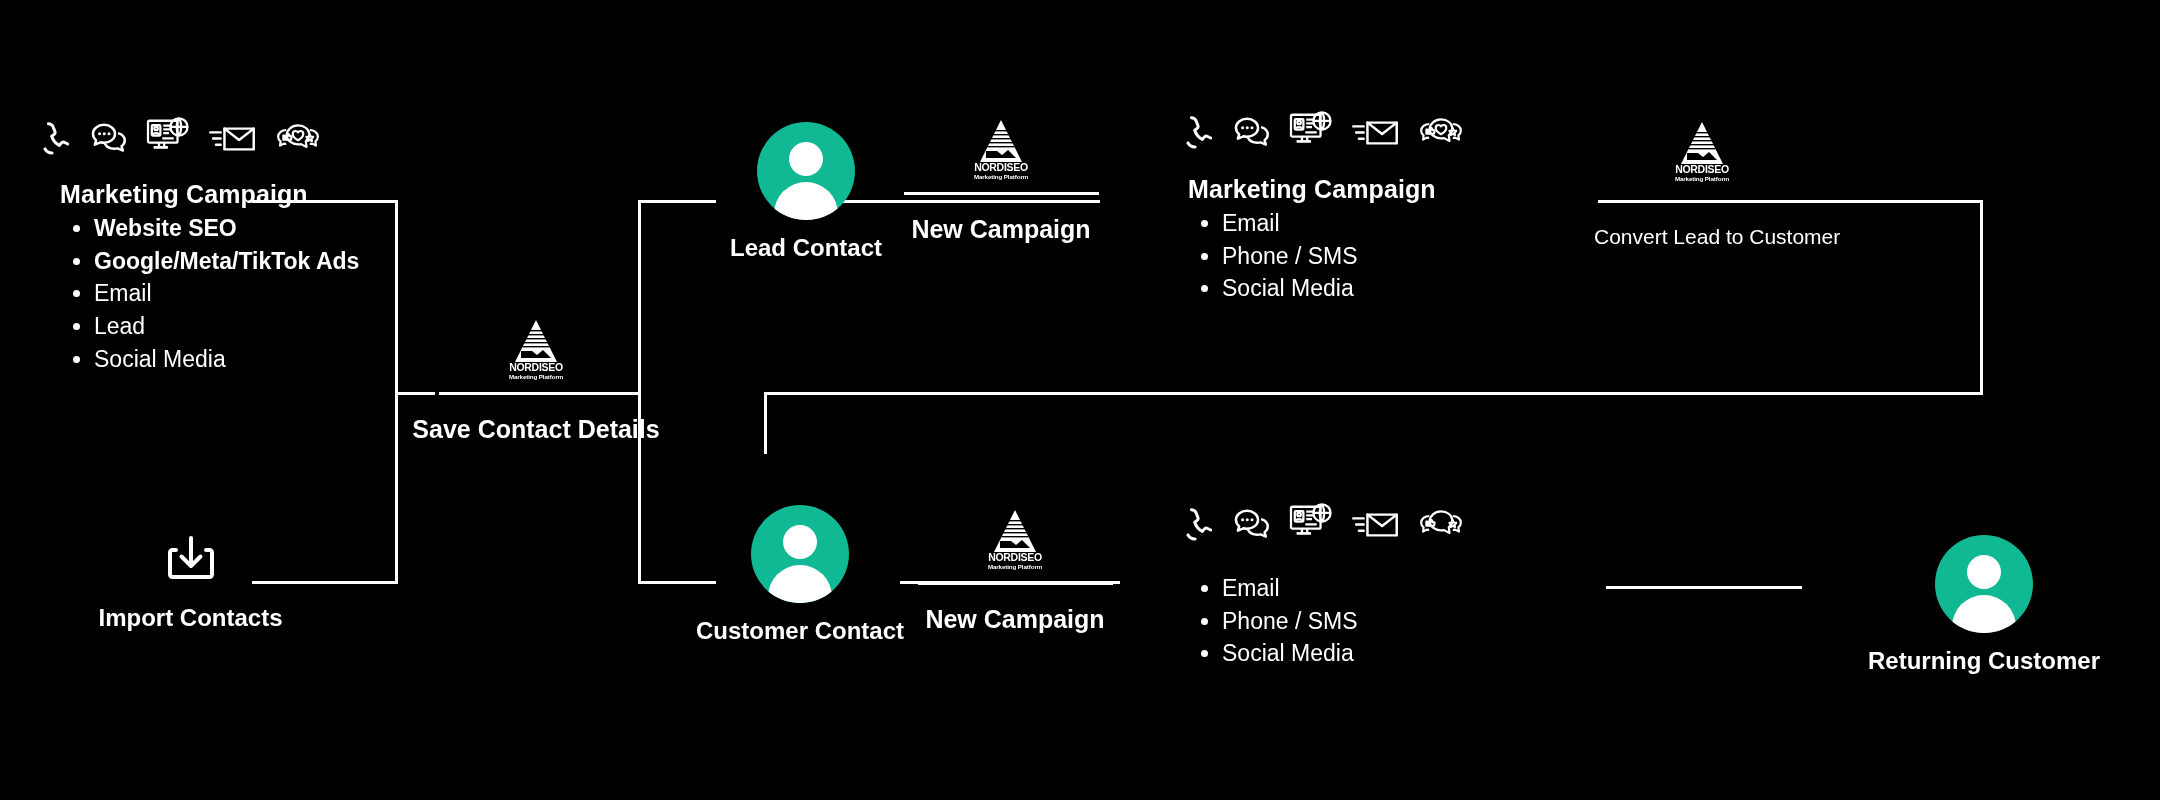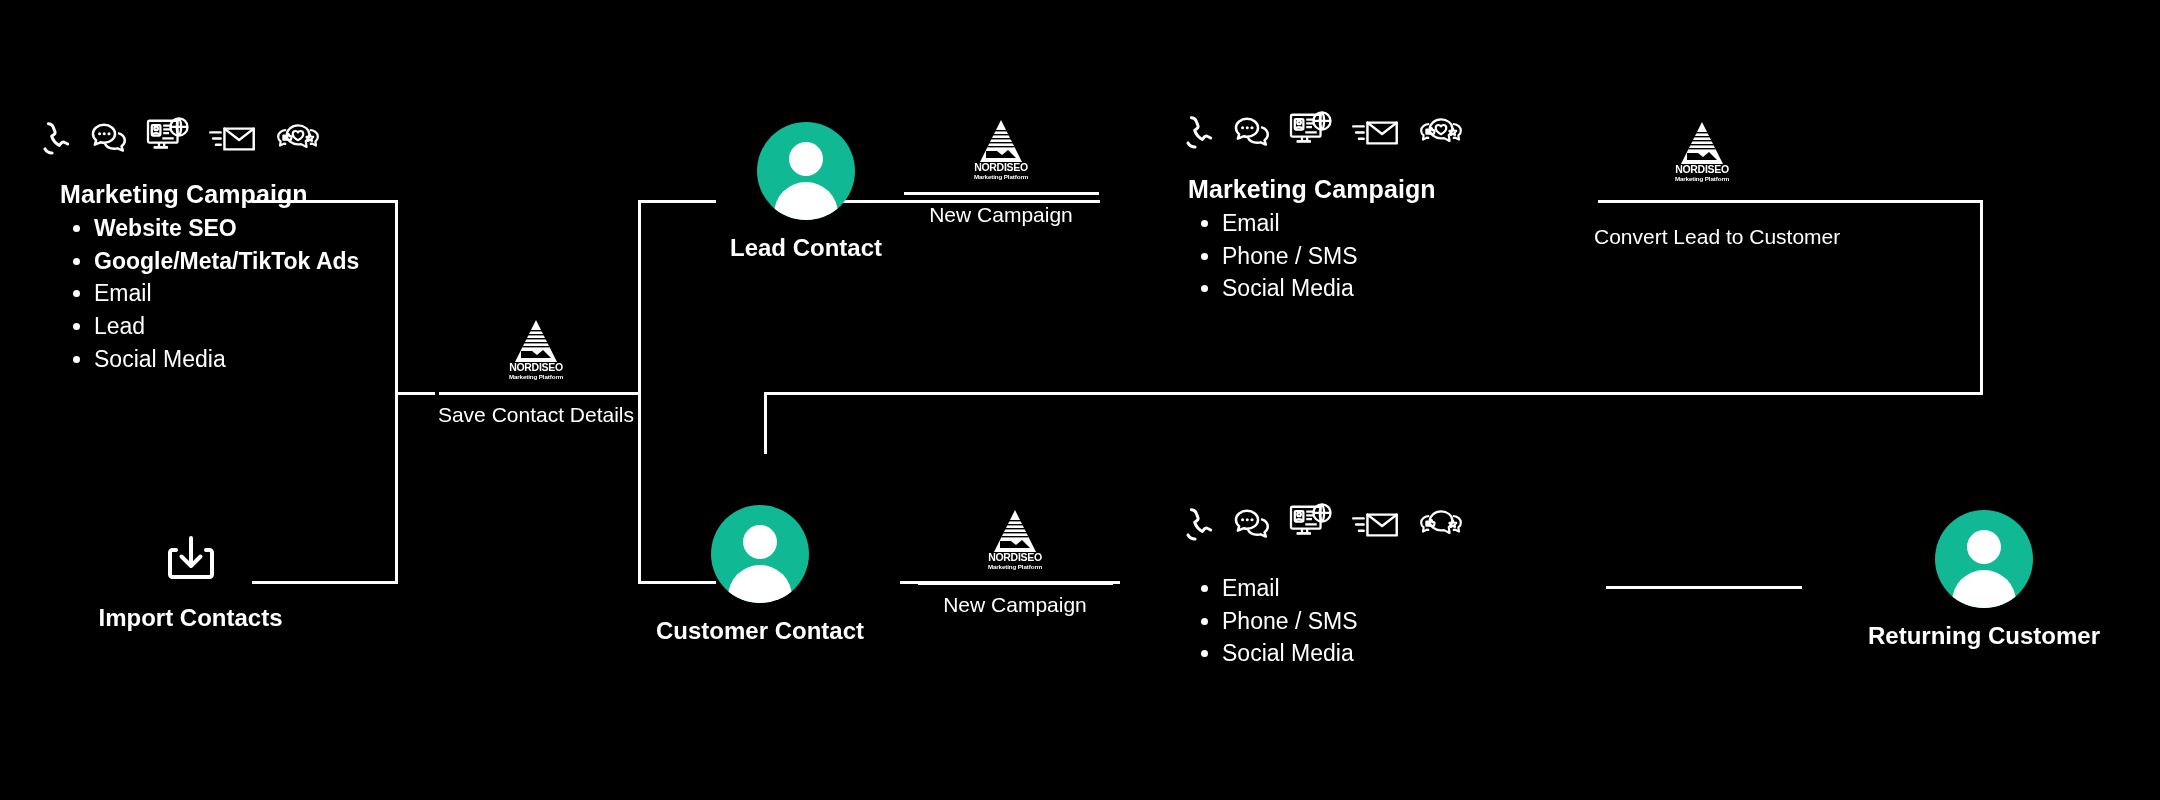--- a/index.html
+++ b/index.html
@@ -113,23 +113,23 @@
     align-items: center;
   }
   .logo-mark { display: block; }
   .logo-rule {
     width: 195px;
     height: 3px;
     background: #ffffff;
     margin-top: 6px;
   }
   .logo-caption {
-    margin-top: 8px;
-    font-size: 21px;
-    font-weight: 400;
+    margin-top: 20px;
+    font-size: 25px;
+    font-weight: 700;
     white-space: nowrap;
   }
 
   
   .import-node {
     position: absolute;
     display: flex;
     flex-direction: column;
     align-items: center;
   }
@@ -368,21 +368,21 @@
           <rect x="23.5" y="28" width="27" height="1.4"></rect>
           <path d="M22 33 L33 33 L38 37 L44 32 L52 40 L22 40 Z"></path>
         </g>
         <text x="37" y="53" fill="#ffffff" font-family="'Liberation Sans',sans-serif" font-size="10.5" font-weight="700" text-anchor="middle" letter-spacing="-0.3">NORDISEO</text>
         <text x="37" y="61" fill="#ffffff" font-family="'Liberation Sans',sans-serif" font-size="6.2" font-weight="700" text-anchor="middle" letter-spacing="-0.1">Marketing Platform</text>
       </svg>
     </span>
   </div>
   <div class="plain-caption" style="left:1594px; top:225px;text-align:right;">Convert Lead to Customer</div>
 
-  <div class="avatar-node" style="left:676px; top:505px; width:168px;">
+  <div class="avatar-node" style="left:716px; top:505px; width:168px;">
     <div class="avatar" style="background: rgb(16, 184, 148);">
       <div class="head"></div>
       <div class="body"></div>
     </div>
     <div class="avatar-label">Customer Contact</div>
   </div>
 
   <div class="logo-node" style="left:916px; top:508px; width:198px;">
     <span class="logo-mark">
       <svg width="74" height="64" viewBox="0 0 74 64">
@@ -454,21 +454,21 @@
   </div>
 
   <div class="abs" style="left:1188px; top:568px;">
     <ul class="bullets">
       <li>Email</li>
       <li>Phone / SMS</li>
       <li>Social Media</li>
     </ul>
   </div>
 
-  <div class="avatar-node" style="left:1930px; top:510px; width:108px;">
+  <div class="avatar-node" style="left:1930px; top:535px; width:108px;">
     <div class="avatar" style="background: rgb(16, 184, 148);">
       <div class="head"></div>
       <div class="body"></div>
     </div>
     <div class="avatar-label" style="transform:translateX(0);">Returning Customer</div>
   </div>
 
 </div>
 
 </body></html>

